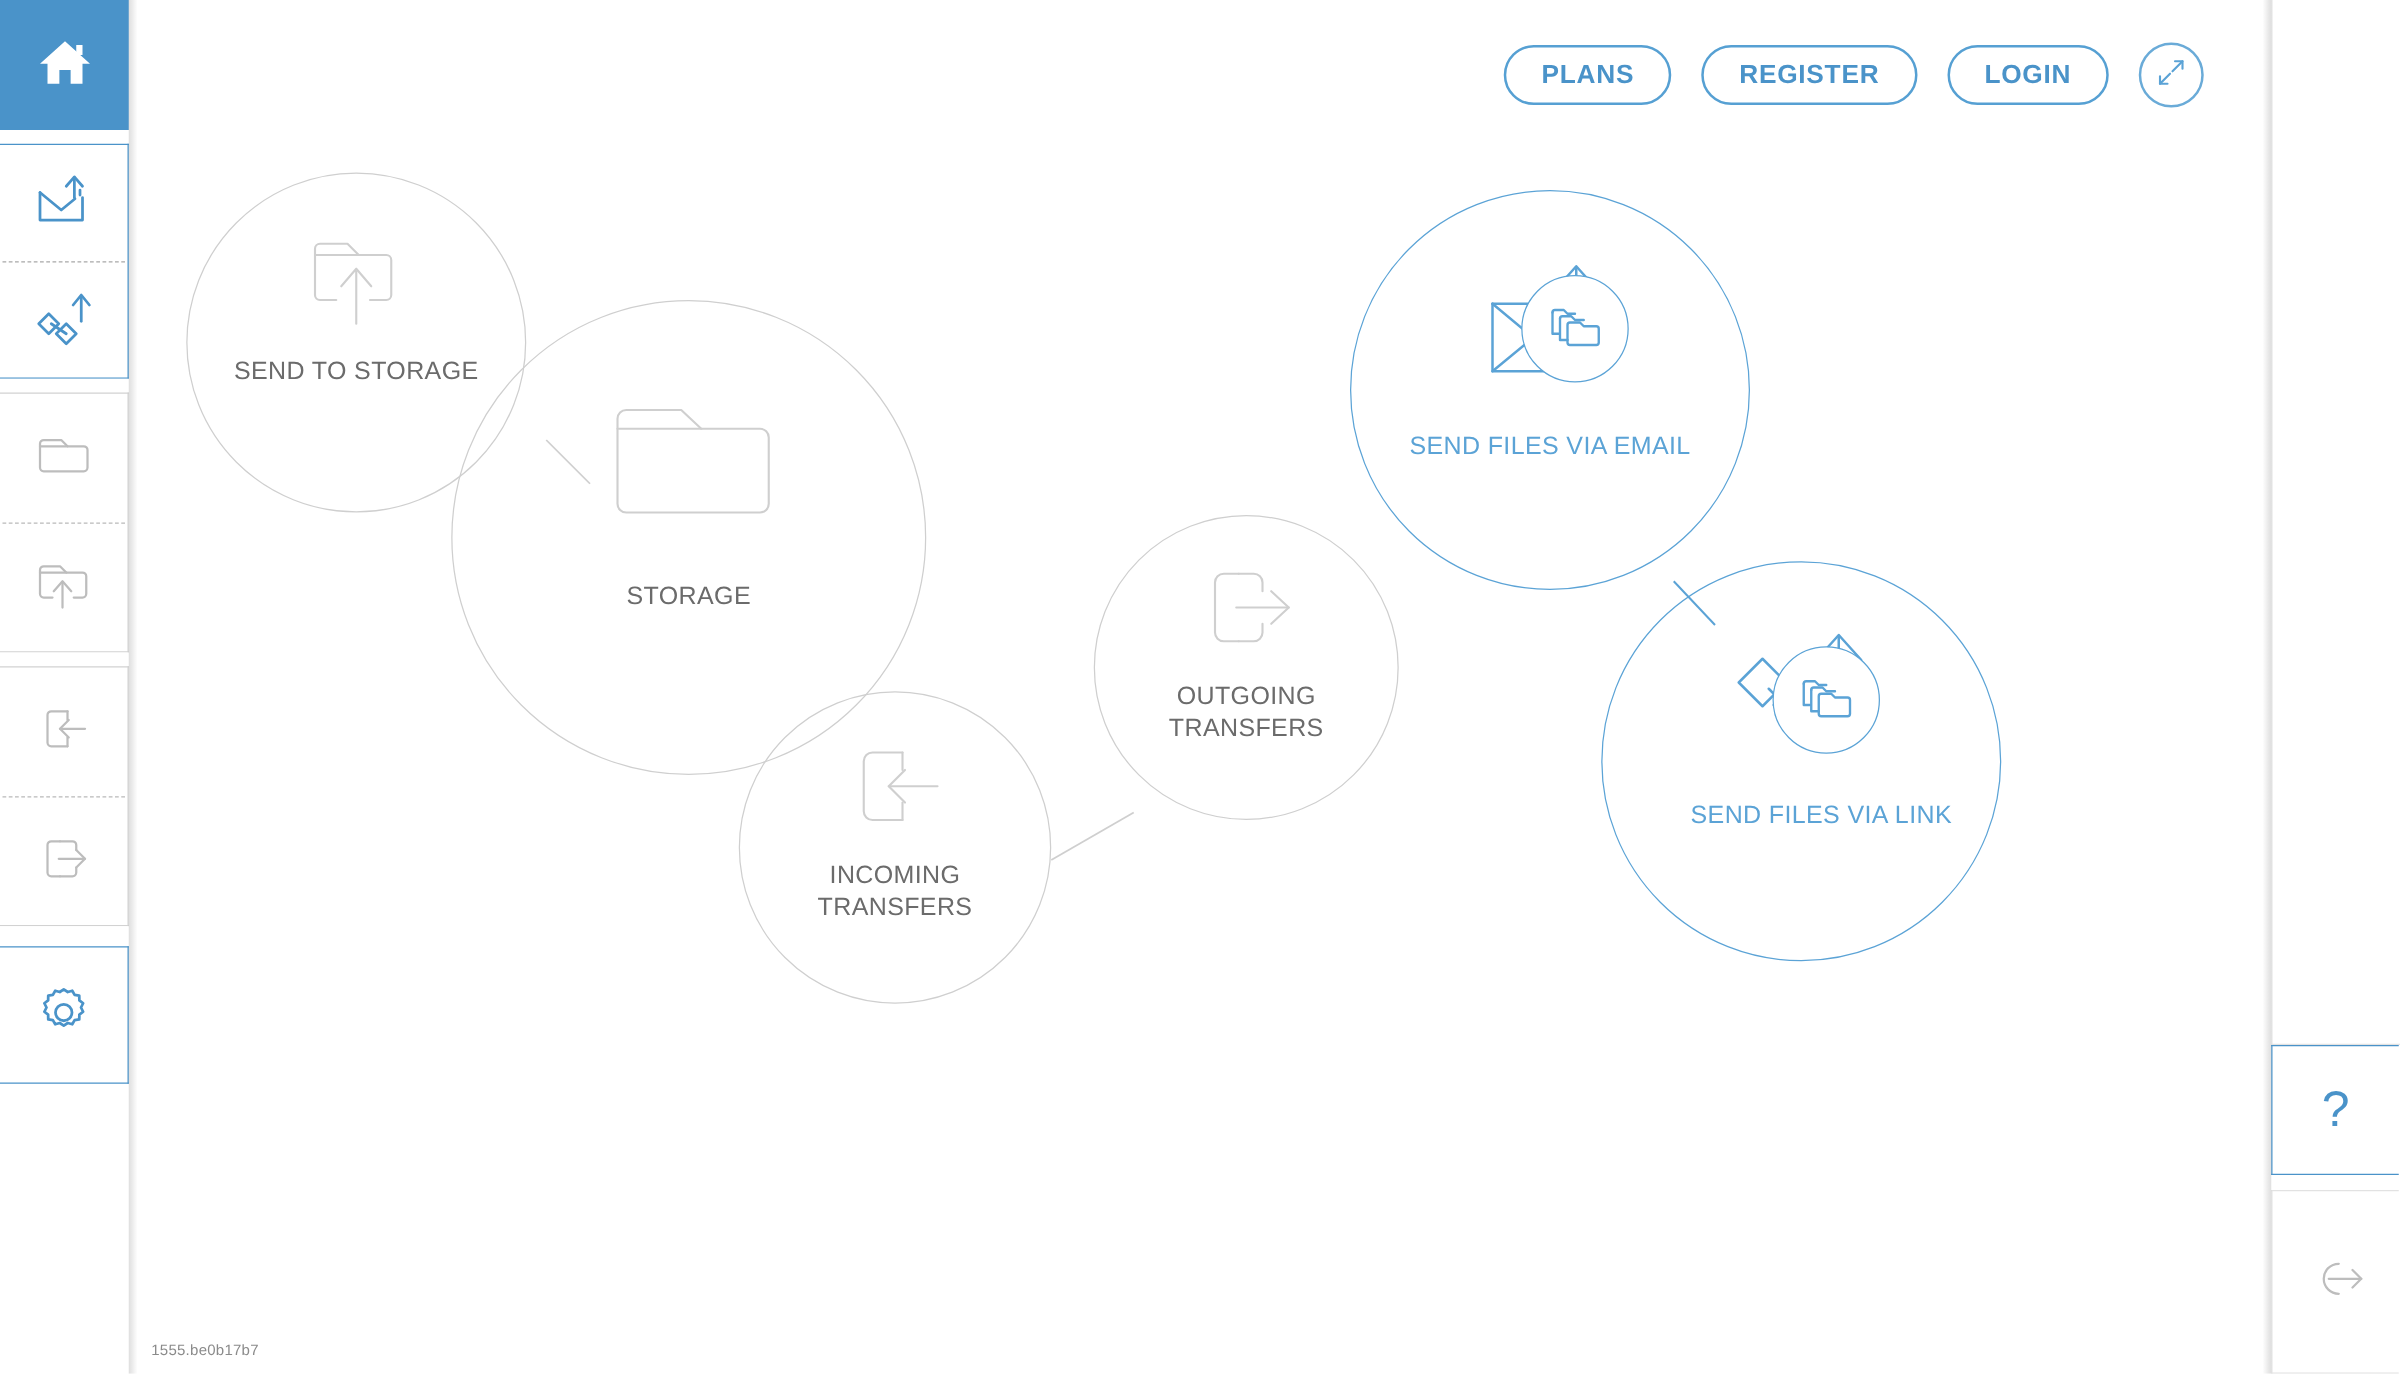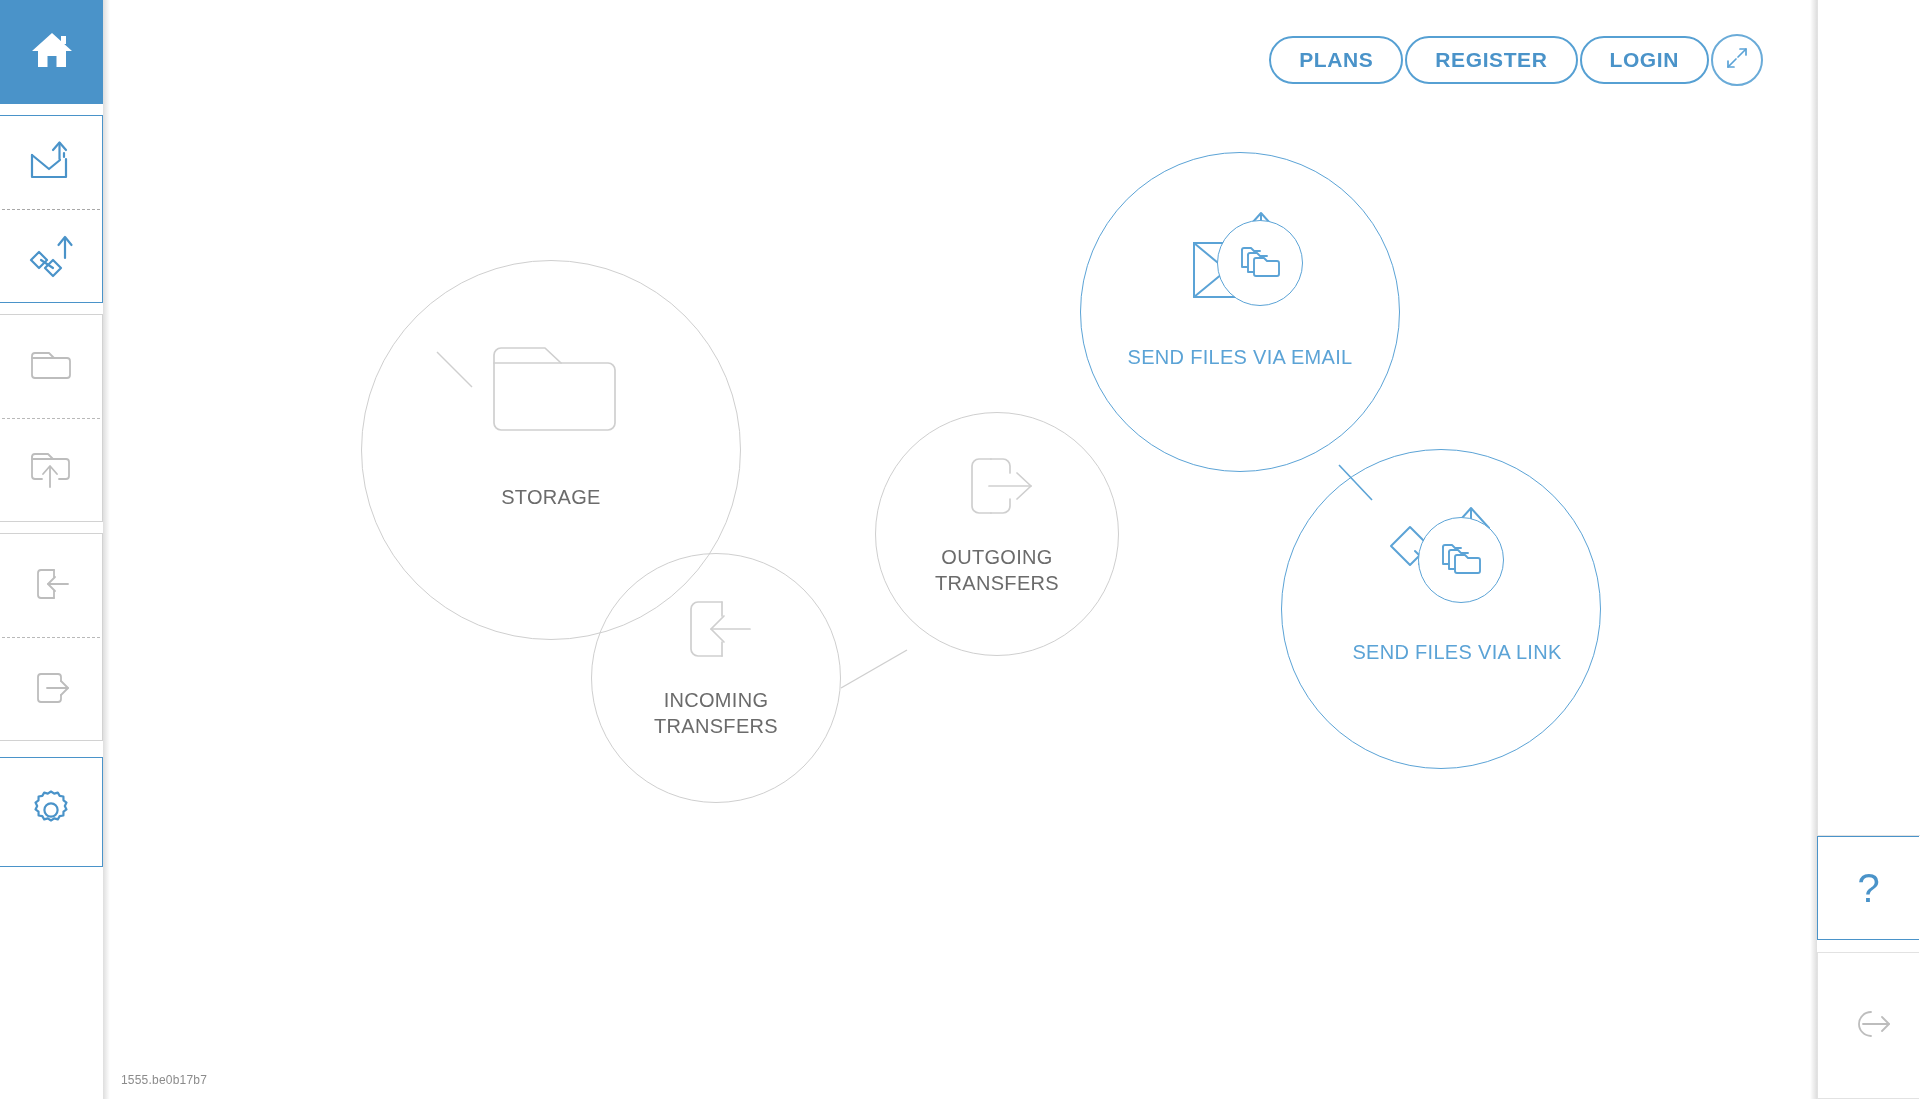--- a/index.html
+++ b/index.html
@@ -54,21 +54,21 @@
   .main {
     position: relative;
     flex: 1 1 auto;
     height: 1099px;
     background: #ffffff;
     overflow: hidden;
   }
   .topbar {
     position: absolute; top: 0; right: 54px;
     height: 120px;
-    display: flex; align-items: center; gap: 2px;
+    display: flex; align-items: center; gap: 24px;
     z-index: 4;
   }
   .pill {
     height: 48px;
     border: 2.5px solid #56a0d3;
     border-radius: 26px;
     background: #ffffff;
     color: #4a93c9;
     font-size: 21px;
     font-weight: bold;
@@ -298,22 +298,34 @@
     </div>
 
     <svg class="connector" viewBox="0 0 1714 1099" preserveAspectRatio="none">
       <line x1="334" y1="352" x2="369" y2="387" stroke="#cfcfcf" stroke-width="1.4"></line>
       <line x1="738" y1="688" x2="804" y2="650" stroke="#cfcfcf" stroke-width="1.4"></line>
       <line x1="1236" y1="465" x2="1269" y2="500" stroke="#5ba3d6" stroke-width="1.6"></line>
     </svg>
 
     <div class="canvas">
 
-
-      <div class="node gray" style="left:258px; top:260px; width:380px; height:380px; padding-top:78px;">
+      <div class="node gray" style="left:46px; top:138px; width:272px; height:272px; padding-top:42px;">
+        <span class="ico">
+          <svg width="86" height="86" viewBox="0 0 86 86" fill="none" stroke="#cfcfcf" stroke-width="1.7" stroke-linecap="round" stroke-linejoin="round">
+            <path d="M10 18 a4 4 0 0 1 4-4 h22 l9 9 h22 a4 4 0 0 1 4 4 v28 a4 4 0 0 1 -4 4 h-13"></path>
+            <path d="M10 18 L10 55 a4 4 0 0 0 4 4 h13"></path>
+            <path d="M10 23 L45 23"></path>
+            <path d="M43 78 L43 36"></path>
+            <path d="M31 48 L43 34 L55 48"></path>
+          </svg>
+        </span>
+        <div class="lbl" style="margin-top:18px;">SEND TO STORAGE</div>
+      </div>
+
+      <div class="node gray" style="left:258px; top:240px; width:380px; height:380px; padding-top:78px;">
         <span class="ico">
           <svg width="134" height="104" viewBox="0 0 134 104" fill="none" stroke="#cfcfcf" stroke-width="1.7" stroke-linecap="round" stroke-linejoin="round">
             <path d="M10 16 a7 7 0 0 1 7-7 h44 l16 15 h47 a7 7 0 0 1 7 7 v53 a7 7 0 0 1 -7 7 h-107 a7 7 0 0 1 -7 -7 Z"></path>
             <path d="M10 24 L77 24"></path>
           </svg>
         </span>
         <div class="lbl" style="margin-top:42px;">STORAGE</div>
       </div>
 
       <div class="node gray" style="left:488px; top:553px; width:250px; height:250px; padding-top:38px;">

